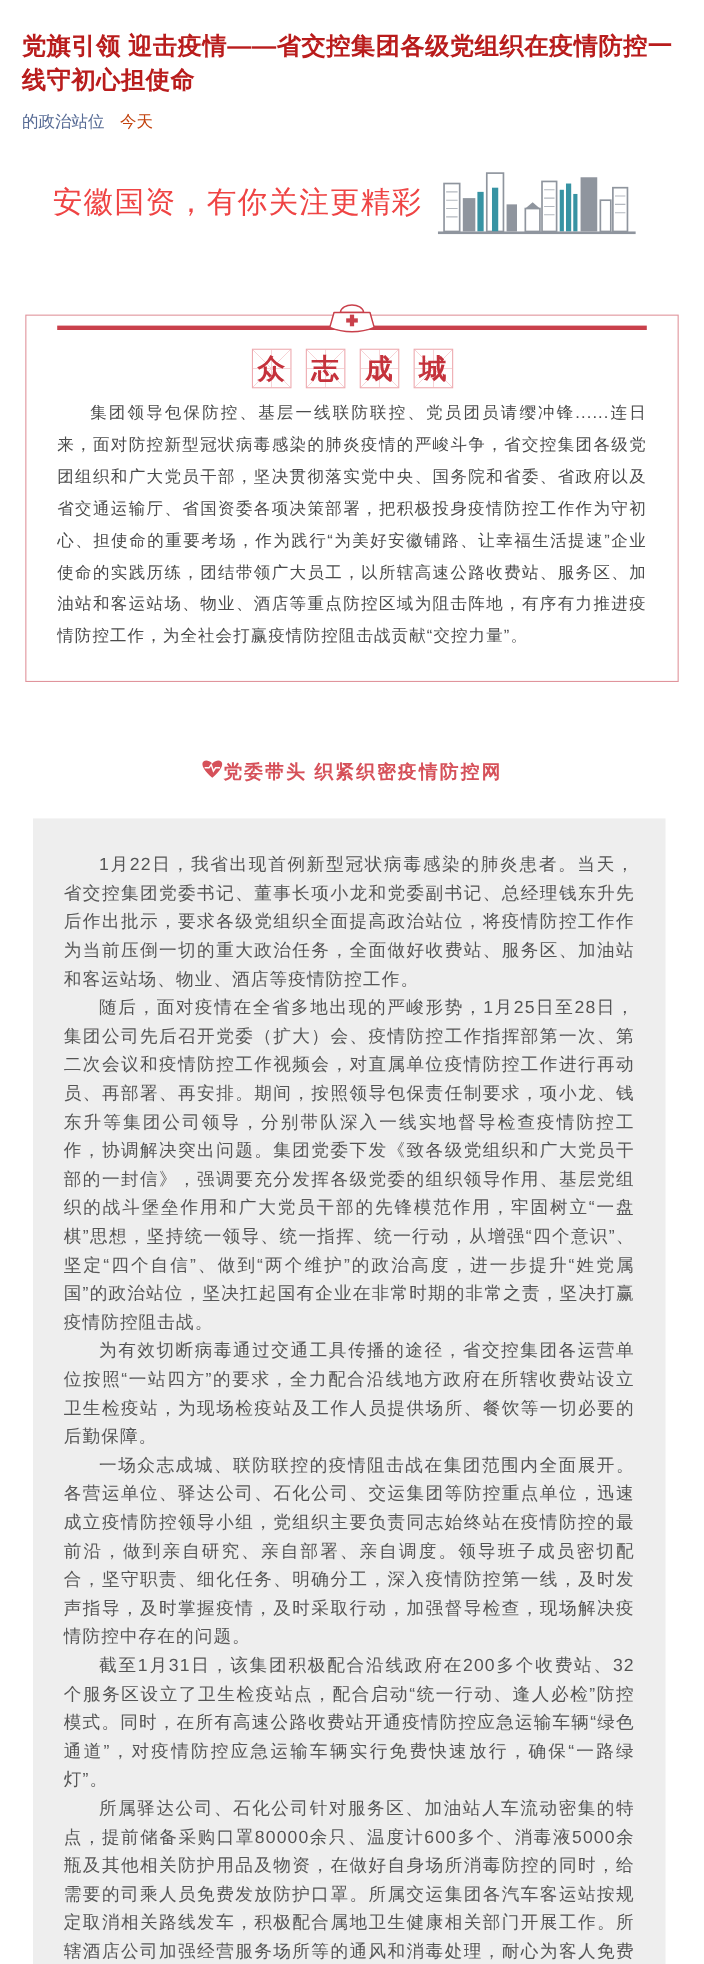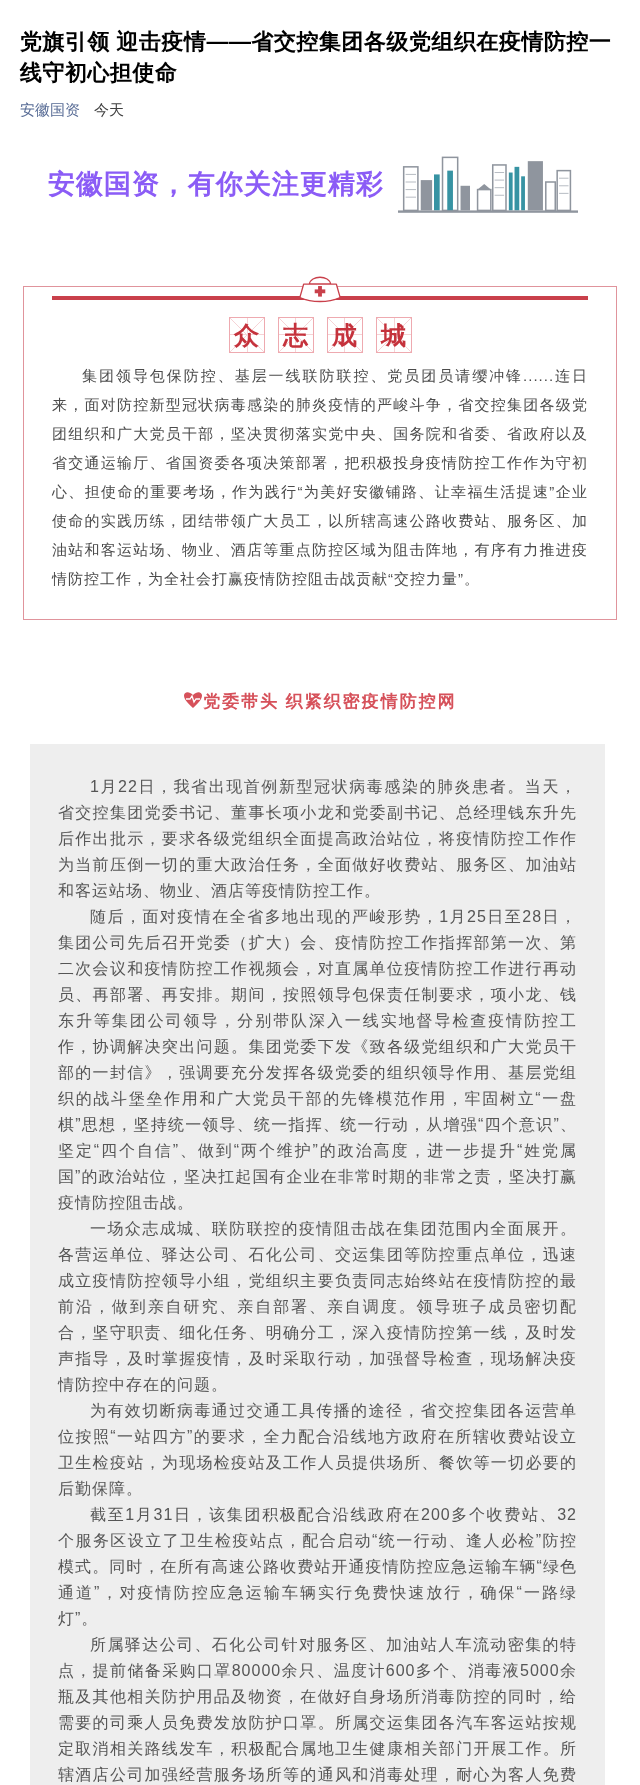--- a/index.html
+++ b/index.html
@@ -10,39 +10,39 @@
     -webkit-font-smoothing:antialiased;
   }
   .page { width:640px; overflow:hidden; }
 
   
   .title {
     margin:26px 20px 0 20px;
     font-size:22px;
     line-height:31px;
     font-weight:600;
-    color:#000000;
+    color:#b91c1c;
     letter-spacing:0.5px;
   }
   .meta { margin:13px 20px 0 20px; font-size:15px; }
   .account { color:#576b95; margin-right:14px; cursor:pointer; }
-  .date { color:#404040;margin-top:11px; }
+  .date { color:#c2410c;margin-top:11px; }
 
   
   .banner {
     margin-top:28px;
     padding-left:48px;
     height:72px;
     display:flex;
     align-items:center;
   }
   .banner-text {
     font-size:27px;
-    font-weight:bold;
-    color:#8b5cf6;
+    font-weight:normal;
+    color:#ef4444;
     letter-spacing:1px;
     white-space:nowrap;
   }
   .banner-sky { margin-left:14px; flex:0 0 auto; }
 
   
   .hero-box {
     position:relative;
     margin:66px 23px 0 23px;
     border:1px solid #e0949c;
@@ -123,21 +123,21 @@
   }
 </style>
 </head>
 <body>
 
 <div class="page">
 
   <h1 class="title">党旗引领 迎击疫情——省交控集团各级党组织在疫情防控一线守初心担使命</h1>
 
   <div class="meta">
-    <span class="account">安徽国资</span><span class="date">今天</span>
+    <span class="account">的政治站位</span><span class="date">今天</span>
   </div>
 
   <div class="banner">
     <div class="banner-text">安徽国资，有你关注更精彩</div>
     <span class="banner-sky">
       <svg width="180" height="70" viewBox="0 0 190 72">
         <g fill="none" stroke="#8f959e" stroke-width="1.6">
           <rect x="6" y="20" width="15" height="46" fill="#ffffff"></rect>
           <rect x="47" y="10" width="16" height="56" fill="#ffffff"></rect>
           <rect x="84" y="44" width="14" height="22" fill="#ffffff"></rect>
@@ -209,20 +209,20 @@
         <path d="M10,17 C3,11 1,7 1,4.5 C1,1.3 5.5,-0.5 10,4 C14.5,-0.5 19,1.3 19,4.5 C19,7 17,11 10,17 Z" fill="#d6515a"></path>
         <polyline points="3,8 7,8 9,5 11,11 13,8 17,8" fill="none" stroke="#ffffff" stroke-width="1.3"></polyline>
       </svg>
     </span>
     <span class="txt">党委带头 织紧织密疫情防控网</span>
   </div>
 
   <div class="gray-box">
     <p>1月22日，我省出现首例新型冠状病毒感染的肺炎患者。当天，省交控集团党委书记、董事长项小龙和党委副书记、总经理钱东升先后作出批示，要求各级党组织全面提高政治站位，将疫情防控工作作为当前压倒一切的重大政治任务，全面做好收费站、服务区、加油站和客运站场、物业、酒店等疫情防控工作。</p>
     <p>随后，面对疫情在全省多地出现的严峻形势，1月25日至28日，集团公司先后召开党委（扩大）会、疫情防控工作指挥部第一次、第二次会议和疫情防控工作视频会，对直属单位疫情防控工作进行再动员、再部署、再安排。期间，按照领导包保责任制要求，项小龙、钱东升等集团公司领导，分别带队深入一线实地督导检查疫情防控工作，协调解决突出问题。集团党委下发《致各级党组织和广大党员干部的一封信》，强调要充分发挥各级党委的组织领导作用、基层党组织的战斗堡垒作用和广大党员干部的先锋模范作用，牢固树立“一盘棋”思想，坚持统一领导、统一指挥、统一行动，从增强“四个意识”、坚定“四个自信”、做到“两个维护”的政治高度，进一步提升“姓党属国”的政治站位，坚决扛起国有企业在非常时期的非常之责，坚决打赢疫情防控阻击战。</p>
+    <p>为有效切断病毒通过交通工具传播的途径，省交控集团各运营单位按照“一站四方”的要求，全力配合沿线地方政府在所辖收费站设立卫生检疫站，为现场检疫站及工作人员提供场所、餐饮等一切必要的后勤保障。</p>
     <p>一场众志成城、联防联控的疫情阻击战在集团范围内全面展开。各营运单位、驿达公司、石化公司、交运集团等防控重点单位，迅速成立疫情防控领导小组，党组织主要负责同志始终站在疫情防控的最前沿，做到亲自研究、亲自部署、亲自调度。领导班子成员密切配合，坚守职责、细化任务、明确分工，深入疫情防控第一线，及时发声指导，及时掌握疫情，及时采取行动，加强督导检查，现场解决疫情防控中存在的问题。</p>
-    <p>为有效切断病毒通过交通工具传播的途径，省交控集团各运营单位按照“一站四方”的要求，全力配合沿线地方政府在所辖收费站设立卫生检疫站，为现场检疫站及工作人员提供场所、餐饮等一切必要的后勤保障。</p>
     <p>截至1月31日，该集团积极配合沿线政府在200多个收费站、32个服务区设立了卫生检疫站点，配合启动“统一行动、逢人必检”防控模式。同时，在所有高速公路收费站开通疫情防控应急运输车辆“绿色通道”，对疫情防控应急运输车辆实行免费快速放行，确保“一路绿灯”。</p>
     <p>所属驿达公司、石化公司针对服务区、加油站人车流动密集的特点，提前储备采购口罩80000余只、温度计600多个、消毒液5000余瓶及其他相关防护用品及物资，在做好自身场所消毒防控的同时，给需要的司乘人员免费发放防护口罩。所属交运集团各汽车客运站按规定取消相关路线发车，积极配合属地卫生健康相关部门开展工作。所辖酒店公司加强经营服务场所等的通风和消毒处理，耐心为客人免费办理因疫情原因，取消已预订的客房、餐饮等手续。高速地产物业公司利用管家微信推送、发布倡议书、在小区及写字楼出入口发放宣传单页、配备“废弃口罩处置垃圾桶”等多种形式，从细节小处做实防控举措。</p>
     <p>一项项有力有效的措施，在基层一线凝聚成合力，织密筑牢了联防联控的坚实防线，让党旗在防控疫情斗争第一线高高飘扬。</p>
   </div>
 
 </div>
 
 </body></html>

